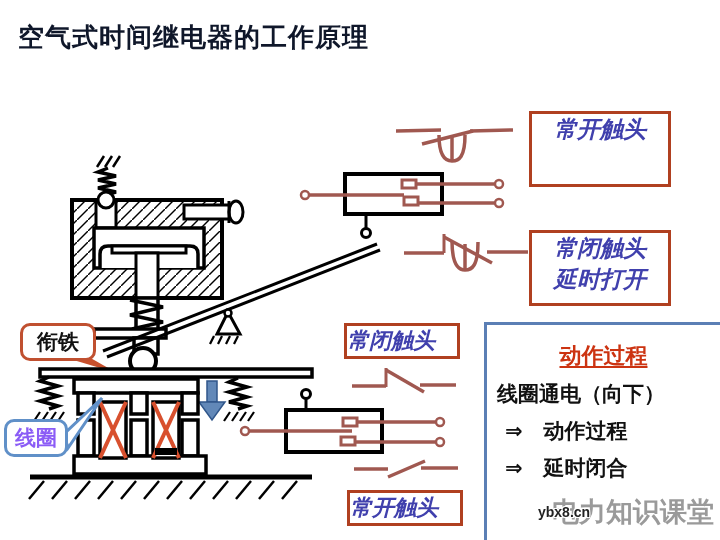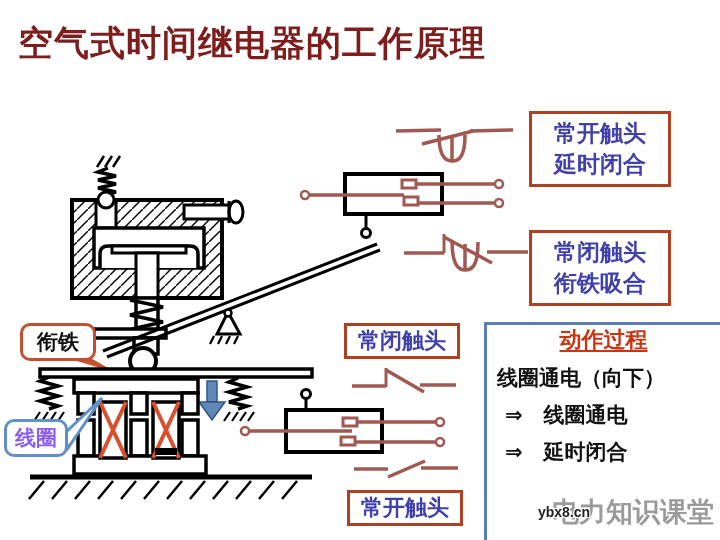--- a/index.html
+++ b/index.html
@@ -4,45 +4,45 @@
 <style>
   html,body{margin:0;padding:0;background:#ffffff;}
   #stage{
     position:relative;width:720px;height:540px;overflow:hidden;background:#ffffff;
     font-family:"Liberation Sans","DejaVu Sans",sans-serif;
   }
   #lineart{position:absolute;left:0;top:0;width:720px;height:540px;}
   .abs{position:absolute;box-sizing:border-box;}
   #page-title{
     left:18px;top:20px;width:470px;
-    font-size:35px;font-weight:bold;color:#7f1d1d;letter-spacing:1px;white-space:nowrap;
+    font-size:26px;font-weight:bold;color:#0f172a;letter-spacing:1px;white-space:nowrap;
   }
   .label-box{
     border:3px solid #b04020;background:#fff;color:#4040ad;font-weight:bold;
-    display:flex;flex-direction:column;align-items:center;justify-content:center;
-    text-align:center;line-height:1.35;
+    display:flex;flex-direction:column;align-items:center;
+    text-align:center;line-height:1.35;font-style:italic;
   }
   .label-box.big{width:142px;height:76px;font-size:23px;}
   .label-box.small{width:116px;height:36px;font-size:22px;flex-direction:row;}
   #box-no-delayed{left:529px;top:111px;}
   #box-nc-delayed{left:529px;top:230px;}
   #label-nc-mid{left:344px;top:323px;}
   #label-no-mid{left:347px;top:490px;}
   .callout{
     background:#fff;border-radius:10px;font-weight:bold;
     display:flex;align-items:center;justify-content:center;text-align:center;
   }
   #callout-armature{left:20px;top:323px;width:76px;height:38px;border:3px solid #c05030;color:#111;font-size:21px;}
   #callout-coil{left:4px;top:419px;width:64px;height:38px;border:3px solid #6090c8;color:#8b5cf6;font-size:21px;}
   #process-box{
     left:484px;top:322px;width:236px;height:218px;background:#fff;
     border-left:3px solid #5b7fb5;border-top:3px solid #5b7fb5;
   }
   #process-title{
-    margin:0 auto 0 auto;text-align:center;font-size:22px;font-weight:bold;
+    margin:16px auto 0 auto;text-align:center;font-size:22px;font-weight:bold;
     color:#cc3311;text-decoration:underline;text-underline-offset:3px;
   }
   .process-step{
     margin:9px 0 0 10px;font-size:21px;font-weight:bold;color:#111;white-space:nowrap;
   }
   .process-step.indent{margin-left:18px;}
   #watermark-name{
     left:552px;top:494px;color:#9a9a9a;font-size:27px;font-weight:bold;white-space:nowrap;
     text-shadow:1px 1px 0 #fff,-1px -1px 0 #fff,1px -1px 0 #fff,-1px 1px 0 #fff;z-index:5;
   }
@@ -230,26 +230,25 @@
       <line x1="354" y1="469" x2="388" y2="469"></line>
       <line x1="388" y1="477" x2="425" y2="461"></line>
       <line x1="421" y1="468" x2="458" y2="468"></line>
     </g>
   </svg>
 
   <div id="page-title" class="abs">空气式时间继电器的工作原理</div>
 
   <div id="box-no-delayed" class="abs label-box big">
     <span>常开触头</span>
-    <span>延时闭合</span>
   </div>
 
   <div id="box-nc-delayed" class="abs label-box big">
     <span>常闭触头</span>
-    <span>衔铁吸合</span>
+    <span>延时打开</span>
   </div>
 
   <div id="label-nc-mid" class="abs label-box small">
     <span>常闭触头</span>
   </div>
 
   <div id="label-no-mid" class="abs label-box small">
     <span>常开触头</span>
   </div>
 
@@ -257,20 +256,20 @@
     <span>衔铁</span>
   </div>
 
   <div id="callout-coil" class="abs callout">
     <span>线圈</span>
   </div>
 
   <div id="process-box" class="abs">
     <div id="process-title">动作过程</div>
     <div class="process-step">线圈通电（向下）</div>
-    <div class="process-step indent">⇒　线圈通电</div>
+    <div class="process-step indent">⇒　动作过程</div>
     <div class="process-step indent">⇒　延时闭合</div>
   </div>
 
   <div id="watermark-name" class="abs">电力知识课堂</div>
   <div id="watermark-site" class="abs">ybx8.cn</div>
 
 </div>
 
 </body></html>

